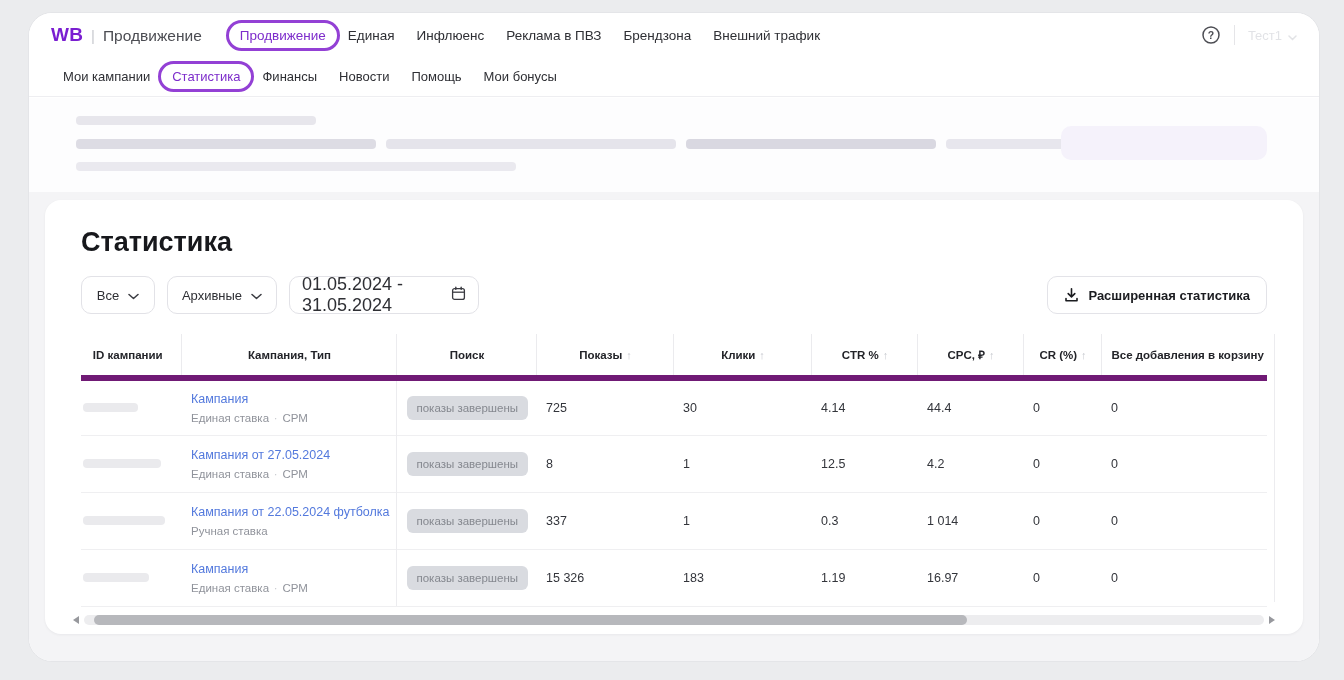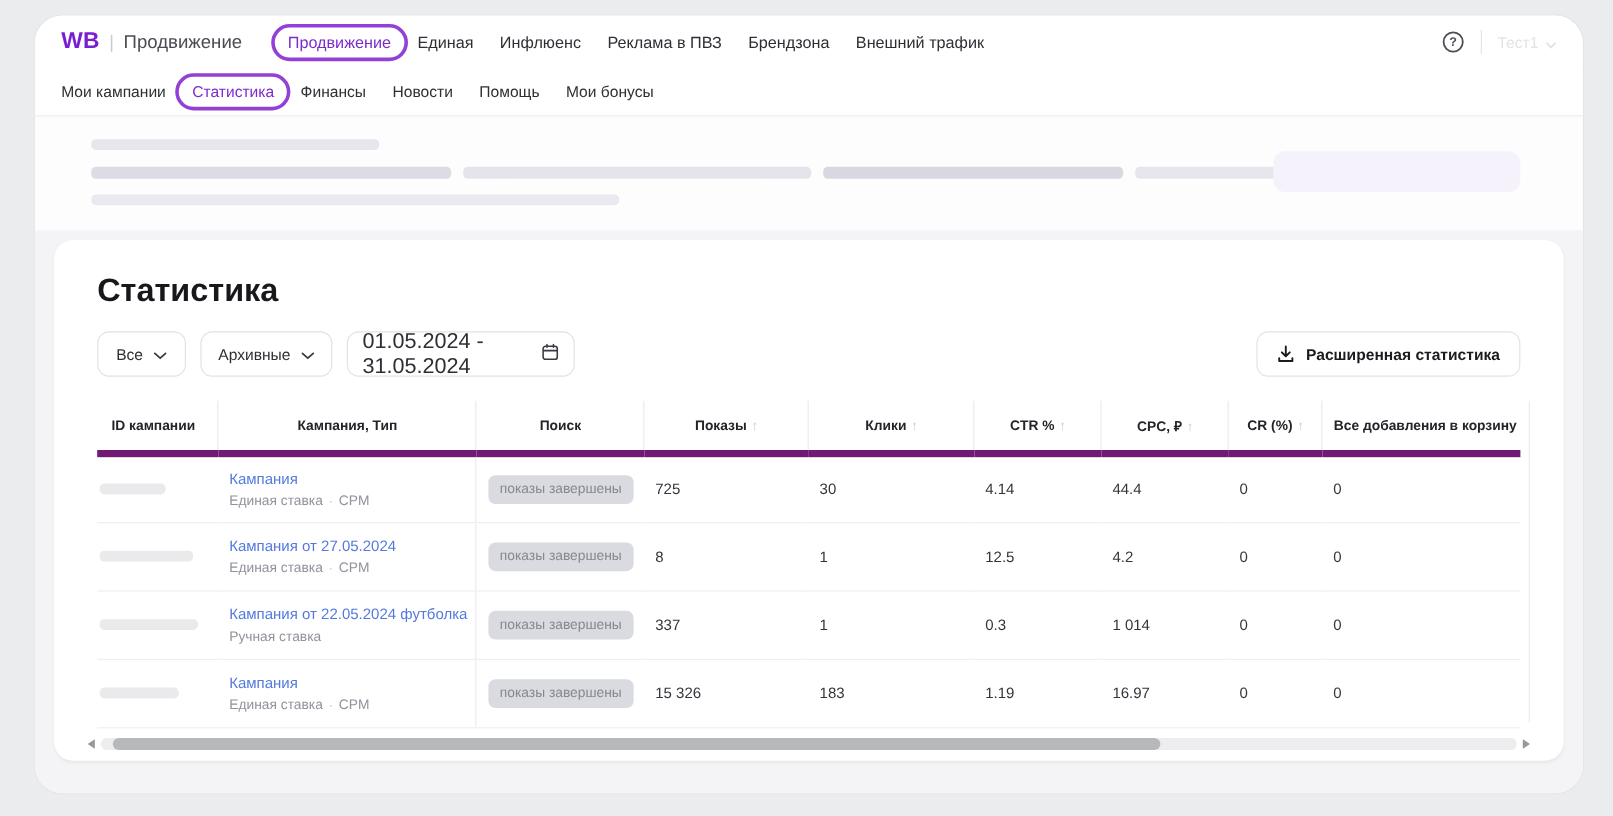--- a/index.html
+++ b/index.html
@@ -7,21 +7,21 @@
   *{box-sizing:border-box;}
   .frame{position:absolute;top:12px;left:28px;right:24px;bottom:18px;background:#fff;
     border:1px solid #e4e5e8;border-radius:24px;overflow:hidden;}
   
   .nav1{height:44px;display:flex;align-items:center;padding:0 22px;background:#fff;}
   .brand{display:flex;align-items:baseline;white-space:nowrap;}
   .brand .wb{font-size:19px;font-weight:800;color:var(--logo,#7a1ed1);letter-spacing:.2px;}
   .brand .sep{color:#c9cacf;margin:0 8px;font-size:15px;}
   .brand .prod{font-size:15.5px;font-weight:500;color:#4b4c52;}
   .navitems{display:flex;align-items:center;gap:22px;margin-left:38px;font-size:13.5px;color:#2e2f34;}
-  .nav2 .navitems{margin-left:0;font-size:13px;}
+  .nav2 .navitems{margin-left:12px;font-size:13px;}
   .nav-item{position:relative;cursor:pointer;white-space:nowrap;}
   .nav-item.active{color:var(--accent,#7d2ccb);font-weight:500;}
   .nav-item.annotated::after{content:"";position:absolute;left:-14px;right:-14px;top:-8px;bottom:-8px;
     border:3px solid var(--annotation,#9340d5);border-radius:18px;pointer-events:none;}
   .nav1-right{margin-left:auto;display:flex;align-items:center;gap:13px;}
   .vdiv{width:1px;height:20px;background:#e5e5e8;}
   .account{display:flex;align-items:center;gap:6px;font-size:13px;color:#caccd2;opacity:.55;}
   .account .chev{margin-top:2px;}
   .nav2{height:40px;display:flex;align-items:center;padding:0 22px;background:#fff;border-bottom:1px solid #eeeef1;}
   

